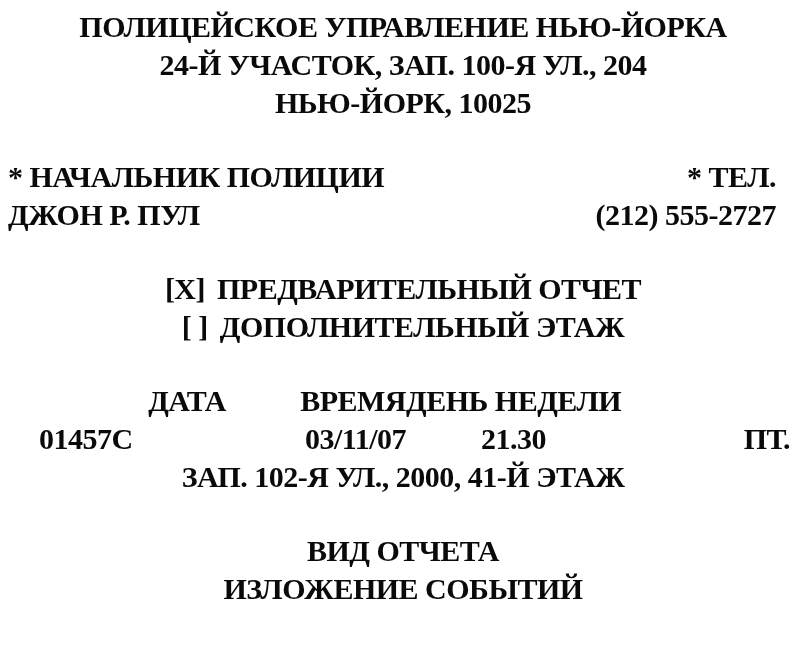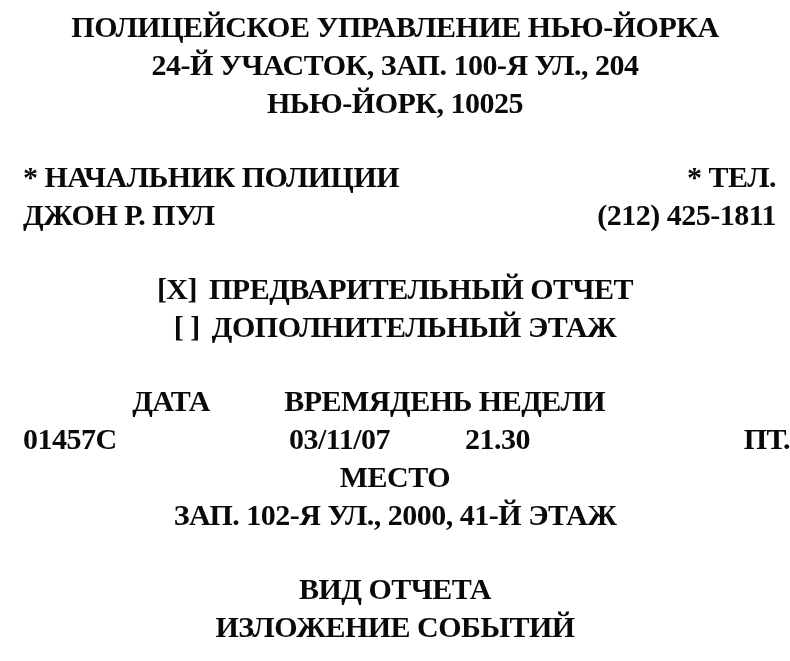--- a/index.html
+++ b/index.html
@@ -18,27 +18,28 @@
     font-size: 30px;
     letter-spacing: -0.5px;
     padding-top: 8px;
     box-sizing: border-box;
     overflow: hidden;
   }
   .line {
     height: 38px;
     line-height: 38px;
     white-space: nowrap;
+    padding-left: 16px;
   }
   .center { text-align: center; }
   .gap { margin-top: 36px; }
   .contact-row {
     display: flex;
     justify-content: space-between;
-    padding-left: 23px;
+    padding-left: 8px;
     padding-right: 14px;
   }
   .cb-row .mark { margin-right: 12px; }
   .info-grid {
     display: grid;
     grid-template-columns: 210px 180px 140px 1fr;
   }
   .info-grid .cell { text-align: right; }
   .info-grid .cell.first {
     text-align: left;
@@ -57,42 +58,41 @@
   <div class="line center">ПОЛИЦЕЙСКОЕ УПРАВЛЕНИЕ НЬЮ-ЙОРКА</div>
   <div class="line center">24-Й УЧАСТОК, ЗАП. 100-Я УЛ., 204</div>
   <div class="line center">НЬЮ-ЙОРК, 10025</div>
 
   <div class="line contact-row gap">
     <span>* НАЧАЛЬНИК ПОЛИЦИИ</span>
     <span>* ТЕЛ.</span>
   </div>
   <div class="line contact-row">
     <span>ДЖОН Р. ПУЛ</span>
-    <span>(212) 425-1811</span>
+    <span>(212) 555-2727</span>
   </div>
 
   <div class="line center cb-row gap">
     <span class="mark">[X]</span><span>ПРЕДВАРИТЕЛЬНЫЙ ОТЧЕТ</span>
   </div>
   <div class="line center cb-row">
     <span class="mark">[ ]</span><span>ДОПОЛНИТЕЛЬНЫЙ ЭТАЖ</span>
   </div>
 
   <div class="line info-grid gap">
     <span class="cell">ДАТА</span>
     <span class="cell">ВРЕМЯ</span>
     <span class="cell">ДЕНЬ НЕДЕЛИ</span>
   </div>
   <div class="line info-grid">
     <span class="cell first">01457C</span>
     <span class="cell">03/11/07</span>
     <span class="cell">21.30</span>
     <span class="cell">ПТ.</span>
   </div>
-  <div class="line center">МЕСТО</div>
   <div class="line center">ЗАП. 102-Я УЛ., 2000, 41-Й ЭТАЖ</div>
 
   <div class="line center gap">
     <span class="underlined">ВИД ОТЧЕТА</span>
   </div>
   <div class="line center">ИЗЛОЖЕНИЕ СОБЫТИЙ</div>
 
 </div>
 
 </body></html>

